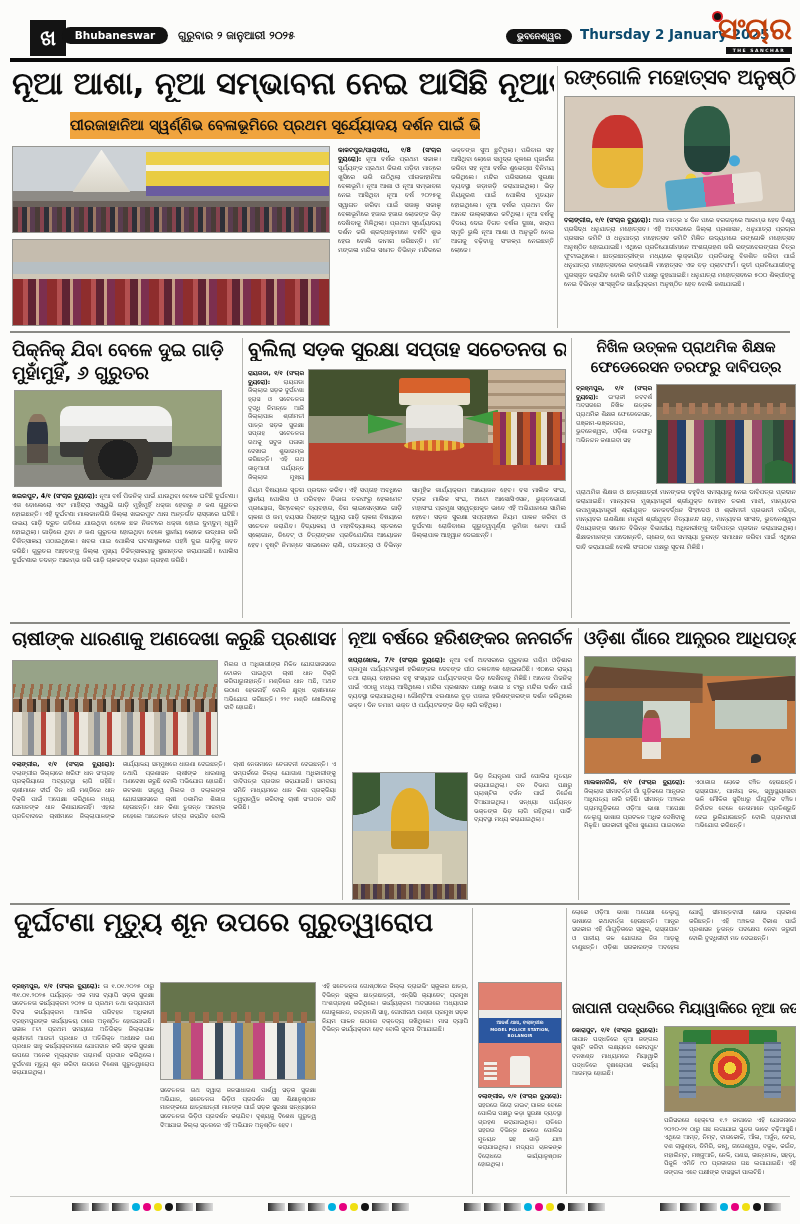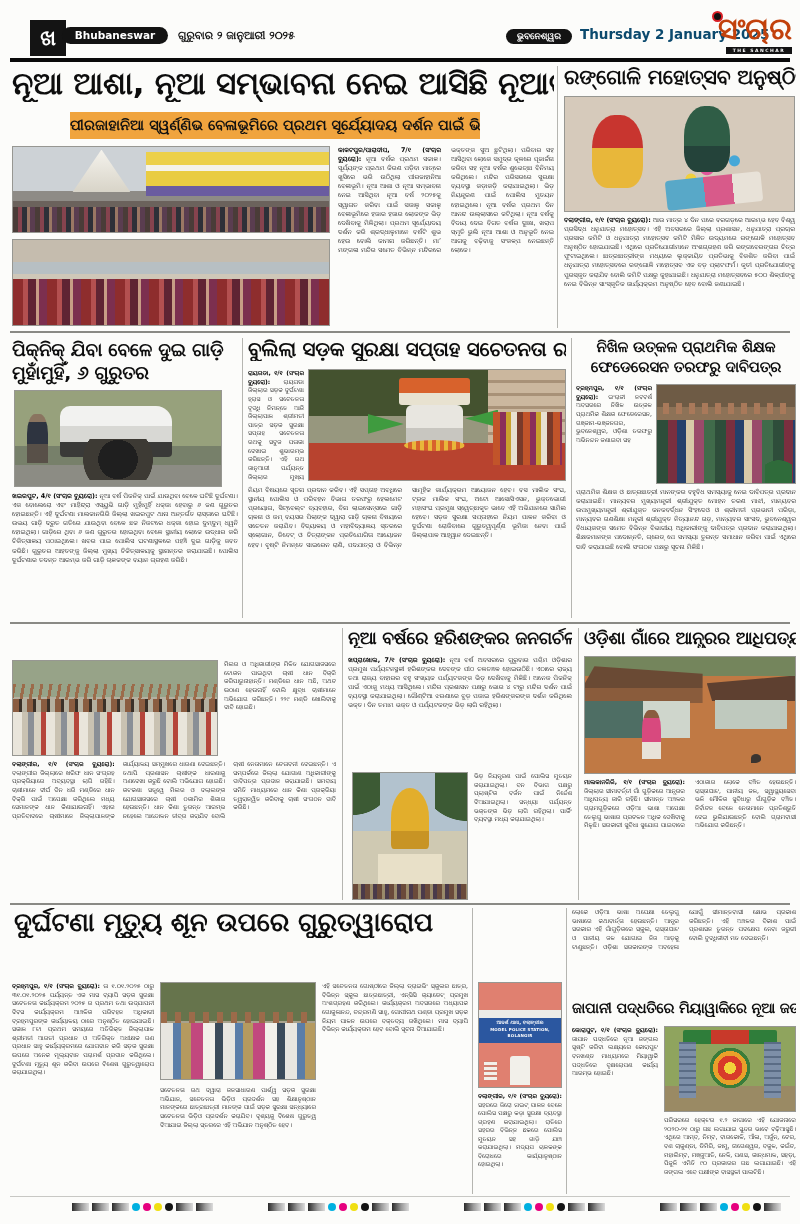--- a/index.html
+++ b/index.html
@@ -109,21 +109,21 @@
 
   <div class="photo ph-temple" style="left:12px;top:146px;width:318px;height:87px;">
     <i class="wall"></i>
       <i class="spire"></i>
       <i class="crowd"></i>
   </div>
   <div class="photo ph-beach" style="left:12px;top:239px;width:318px;height:87px;">
     <i class="crowd"></i>
   </div>
   <div class="abs body-txt cols2" style="left:338px;top:146px;width:216px;height:180px;">
-    <b>କାକଟପୁର/ପାରାଦୀପ, 7/୧ (ସଂଚାର ବ୍ୟୁରୋ):</b>
+    <b>କାକଟପୁର/ପାରାଦୀପ, ୧/8 (ସଂଚାର ବ୍ୟୁରୋ):</b>
     <span>ନୂଆ ବର୍ଷର ପ୍ରଥମ ସକାଳ। ସୂର୍ଯ୍ୟଙ୍କ ପ୍ରଥମ କିରଣ ପଡ଼ିବା ମାତ୍ରେ ଖୁସିରେ ଭରି ଉଠିଥିଲା ପୀରଜାହାନିଆ ବେଳାଭୂମି। ନୂଆ ଆଶା ଓ ନୂଆ ସମ୍ଭାବନା ନେଇ ଆସିଥିବା ନୂଆ ବର୍ଷ ୨୦୨୫କୁ ସ୍ୱାଗତ କରିବା ପାଇଁ ସକାଳୁ ସକାଳୁ ବେଳାଭୂମିରେ ହଜାର ହଜାର ଲୋକଙ୍କ ଭିଡ଼ ଦେଖିବାକୁ ମିଳିଥିଲା। ପ୍ରଥମ ସୂର୍ଯ୍ୟୋଦୟ ଦର୍ଶନ କରି ଶ୍ରଦ୍ଧାଳୁମାନେ ବର୍ଷଟି ଶୁଭ ହେଉ ବୋଲି କାମନା କରିଛନ୍ତି। ମା’ ମଙ୍ଗଳା ମନ୍ଦିର ସମେତ ବିଭିନ୍ନ ମନ୍ଦିରରେ ଭକ୍ତଙ୍କ ସୁଅ ଛୁଟିଥିଲା। ପରିବାର ସହ ଆସିଥିବା ଲୋକେ ସମୁଦ୍ର କୂଳରେ ପୂଜାର୍ଚ୍ଚନା କରିବା ସହ ନୂଆ ବର୍ଷର ଶୁଭେଚ୍ଛା ବିନିମୟ କରିଥିଲେ। ମନ୍ଦିର ପରିସରରେ ସୁରକ୍ଷା ବ୍ୟବସ୍ଥା କଡ଼ାକଡ଼ି କରାଯାଇଥିଲା। ଭିଡ଼ ନିୟନ୍ତ୍ରଣ ପାଇଁ ପୋଲିସ ମୁତୟନ ହୋଇଥିଲେ। ନୂଆ ବର୍ଷର ପ୍ରଥମ ଦିନ ଆନନ୍ଦ ଉଲ୍ଲାସରେ କଟିଥିଲା। ନୂଆ ବର୍ଷକୁ ବିଦାୟ ଦେଇ ବିଗତ ବର୍ଷର ଦୁଃଖ, ଖରାପ ସ୍ମୃତି ଭୁଲି ନୂଆ ଆଶା ଓ ଅନୁଭୂତି ନେଇ ଆଗକୁ ବଢ଼ିବାକୁ ସଂକଳ୍ପ ନେଇଛନ୍ତି ଲୋକେ।</span>
   </div>
 
   <div class="abs vd" style="left:557px;top:66px;height:262px;"></div>
 
   <div class="abs hl nowrap" style="left:564px;top:66px;width:232px;font-size:20.5px;">ରଙ୍ଗୋଳି ମହୋତ୍ସବ ଅନୁଷ୍ଠିତ</div>
   <div class="photo ph-rangoli" style="left:564px;top:96px;width:231px;height:116px;">
     <i class="p1"></i>
       <i class="p2"></i>
       <i class="mat"></i>
@@ -180,20 +180,21 @@
     <i class="heads"></i>
       <i class="row"></i>
       <i class="plant"></i>
   </div>
   <div class="abs body-txt" style="left:576px;top:488px;width:220px;height:128px;">
     <span>ପ୍ରାଥମିକ ଶିକ୍ଷକ ଓ ଛାତ୍ରଛାତ୍ରୀ ମାନଙ୍କର ବହୁବିଧ ସମସ୍ୟାକୁ ନେଇ ଦାବିପତ୍ର ପ୍ରଦାନ କରାଯାଇଛି। ମାନ୍ୟବର ମୁଖ୍ୟମନ୍ତ୍ରୀ ଶ୍ରୀଯୁକ୍ତ ମୋହନ ଚରଣ ମାଝୀ, ମାନ୍ୟବର ଉପମୁଖ୍ୟମନ୍ତ୍ରୀ ଶ୍ରୀଯୁକ୍ତ କନକବର୍ଦ୍ଧନ ସିଂହଦେଓ ଓ ଶ୍ରୀମତୀ ପ୍ରଭାତୀ ପରିଡ଼ା, ମାନ୍ୟବର ଗଣଶିକ୍ଷା ମନ୍ତ୍ରୀ ଶ୍ରୀଯୁକ୍ତ ନିତ୍ୟାନନ୍ଦ ଗଡ଼, ମାନ୍ୟବର ସାଂସଦ, ଭୁବନେଶ୍ୱର ବିଧାୟକଙ୍କ ସମେତ ବିଭିନ୍ନ ବିଭାଗୀୟ ଅଧିକାରୀଙ୍କୁ ଦାବିପତ୍ର ପ୍ରଦାନ କରାଯାଇଥିଲା। ଶିକ୍ଷକମାନଙ୍କ ପଦୋନ୍ନତି, ଗ୍ରେଡ୍ ପେ ସମସ୍ୟା ତୁରନ୍ତ ସମାଧାନ କରିବା ପାଇଁ ଏଥିରେ ଦାବି କରାଯାଇଛି ବୋଲି ସଂଗଠନ ପକ୍ଷରୁ ସୂଚନା ମିଳିଛି।</span>
   </div>
 
   <div class="abs hr" style="left:10px;top:622px;width:780px;height:1.5px;"></div>
 
+  <div class="abs hl nowrap" style="left:12px;top:628px;width:324px;font-size:19px;">ଚାଷୀଙ୍କ ଧାରଣାକୁ ଅଣଦେଖା କରୁଛି ପ୍ରଶାସନ</div>
   <div class="photo ph-protest" style="left:12px;top:660px;width:206px;height:96px;">
     <i class="arms"></i>
       <i class="heads"></i>
       <i class="shirts"></i>
   </div>
   <div class="abs body-txt" style="left:224px;top:660px;width:112px;height:96px;font-size:6.1px;">
     <span>ମିଲର ଓ ଅଧିକାରୀଙ୍କ ମିଳିତ ଯୋଗସାଜସରେ ଟୋକନ ପାଇଥିବା ଚାଷୀ ଧାନ ବିକ୍ରି କରିପାରୁନାହାନ୍ତି। ମଣ୍ଡିରେ ଧାନ ଅଛି, ଅଥଚ ଉଠାଣ ହେଉନାହିଁ ବୋଲି କ୍ଷୁବ୍ଧ ଚାଷୀମାନେ ଅଭିଯୋଗ କରିଛନ୍ତି। ୨୨୯ ମଣ୍ଡି ଖୋଲିବାକୁ ଦାବି ହୋଇଛି।</span>
   </div>
   <div class="abs body-txt cols3" style="left:12px;top:760px;width:324px;height:140px;font-size:6.1px;">
     <b>ବଲାଙ୍ଗୀର, ୧/୧ (ସଂଚାର ବ୍ୟୁରୋ):</b>

